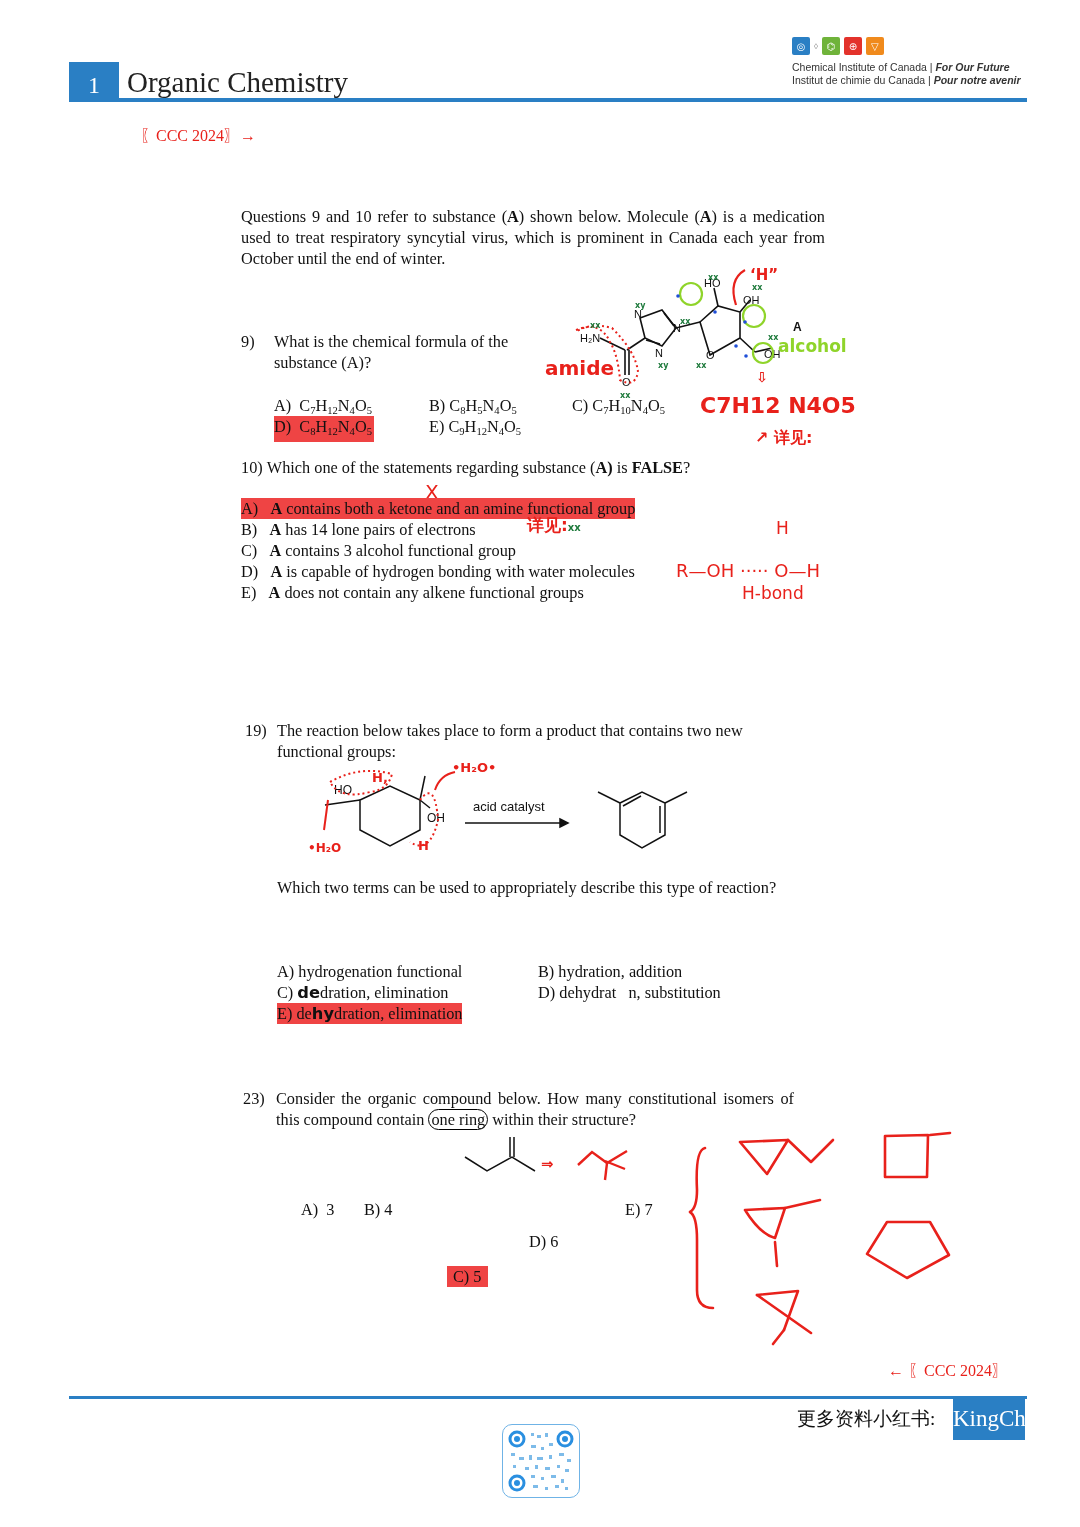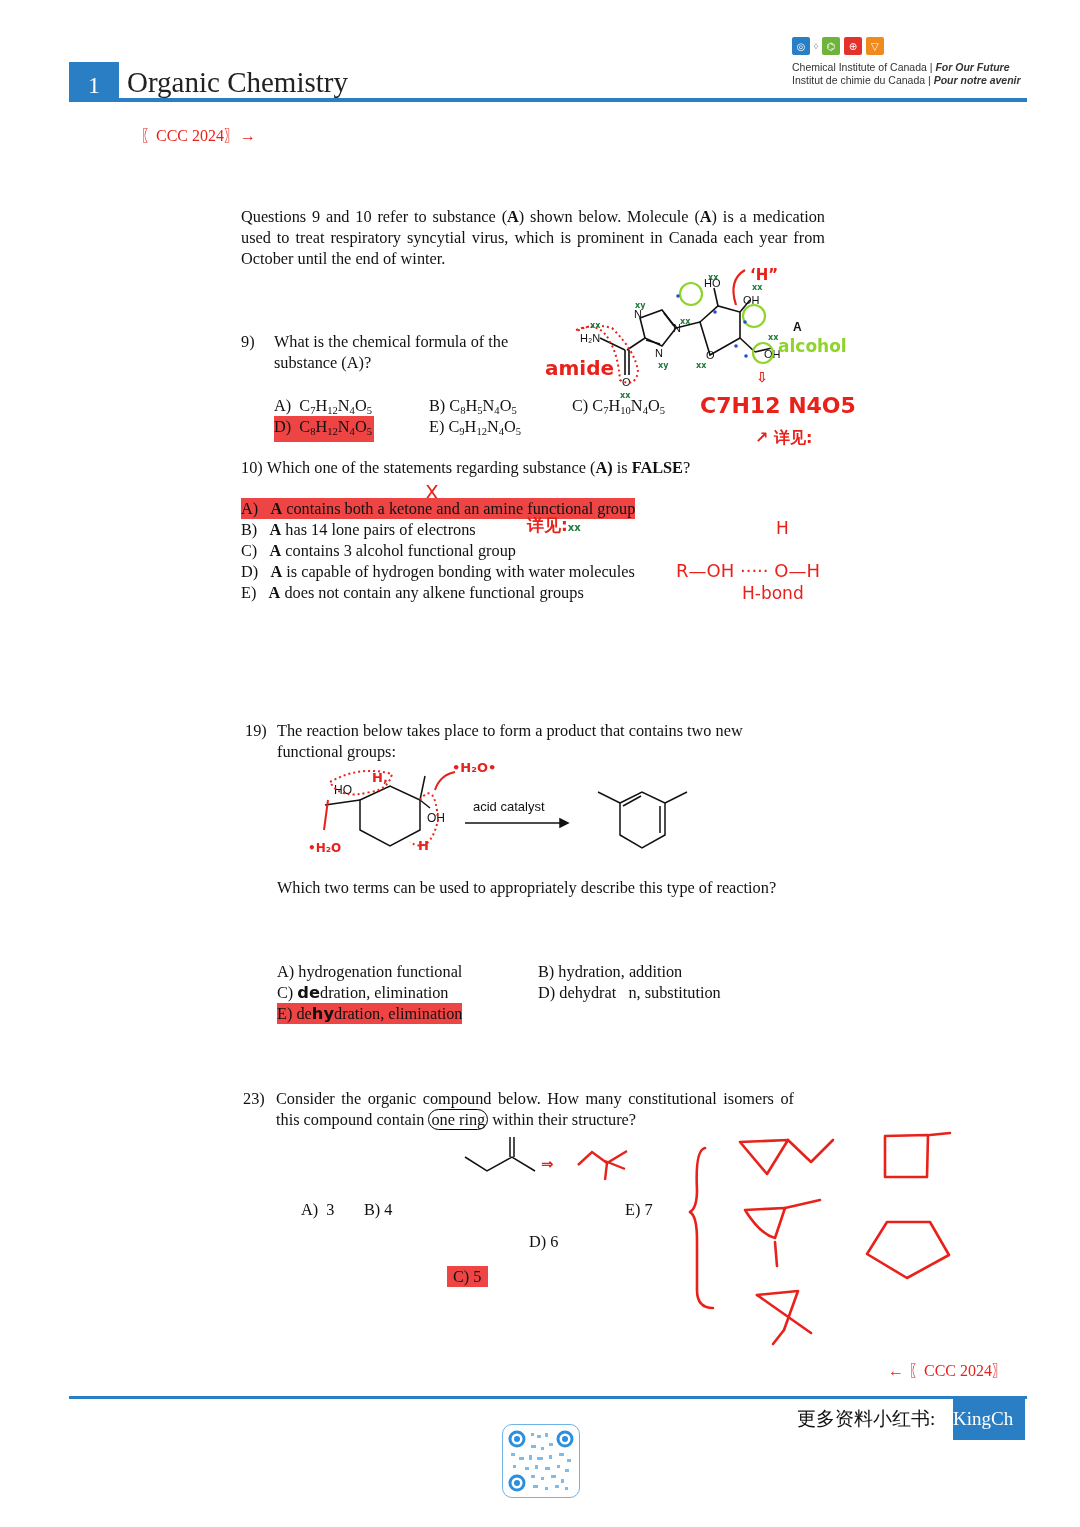--- a/index.html
+++ b/index.html
@@ -17,21 +17,21 @@
   .logo-text b { font-style:italic; }
   .red { color:#e8211b; }
   .tag { font-size:16px; }
   .q { font-size:16.3px; line-height:21px; }
   .hl { background:#ef4444; }
   .ann { font-family:"DejaVu Sans", sans-serif; color:#e8211b; font-weight:bold; }
   sub { font-size:0.65em; vertical-align:-0.25em; }
   .footer-rule { left:69px; top:1396px; width:958px; height:3px; background:#2a7fc4; }
   .footer-text { left:797px; top:1406px; font-size:19px; color:#111; }
   .footer-brand { left:953px; top:1396px; width:72px; height:44px; background:#2a7fc4; color:#fff;
-                  font-size:19px; line-height:46px; text-align:left; }
+                  font-size:23px; line-height:46px; text-align:right; }
   .qr { left:502px; top:1424px; width:76px; height:72px; border:1.5px solid #6fb3e6; border-radius:10px; }
 </style>
 </head>
 <body>
 
 <div class="abs chapter-num">1</div>
 <div class="abs chapter-title">Organic Chemistry</div>
 <div class="abs header-rule"></div>
 
 <div class="abs logo-row">

